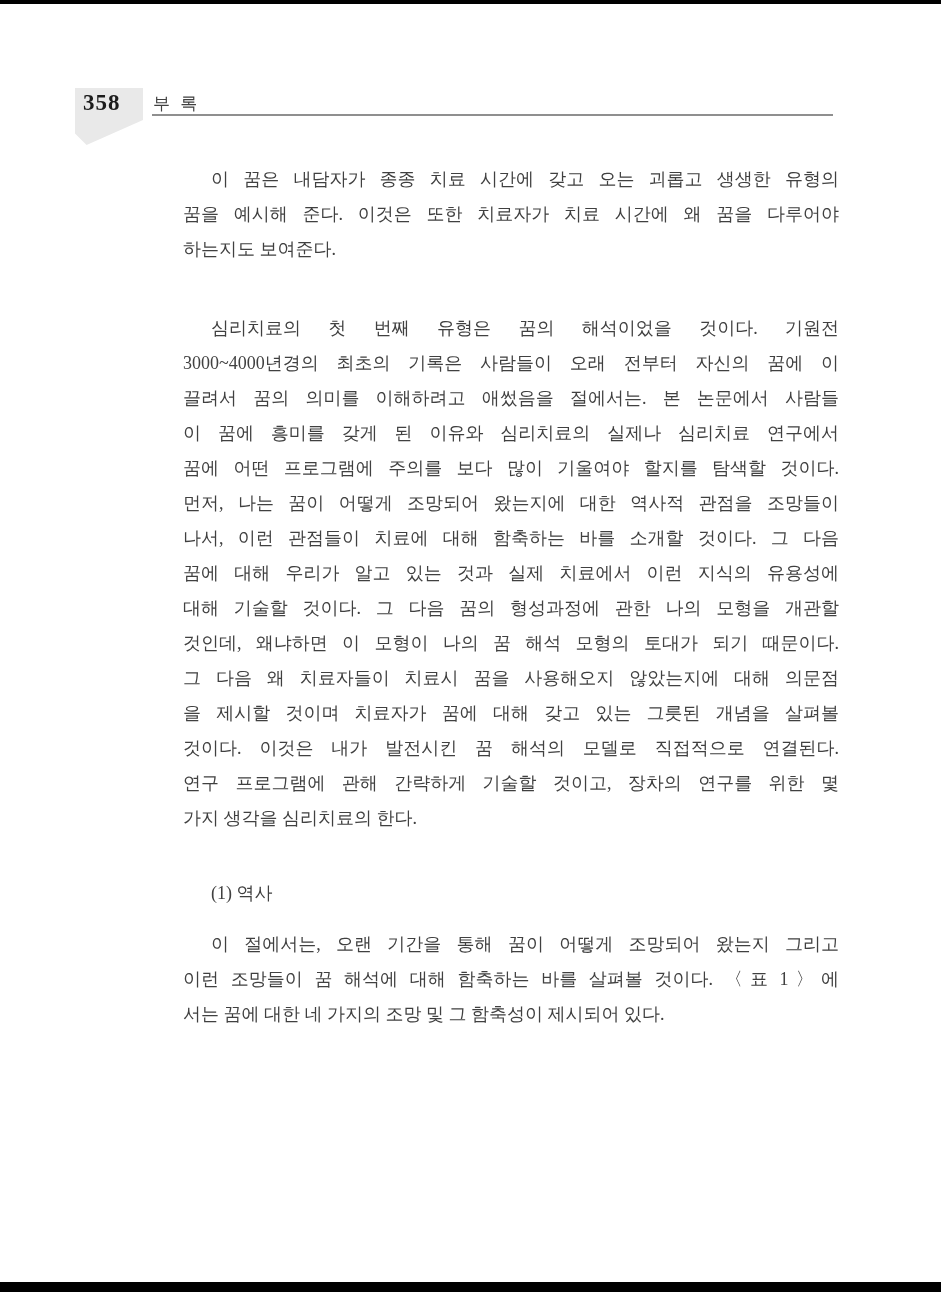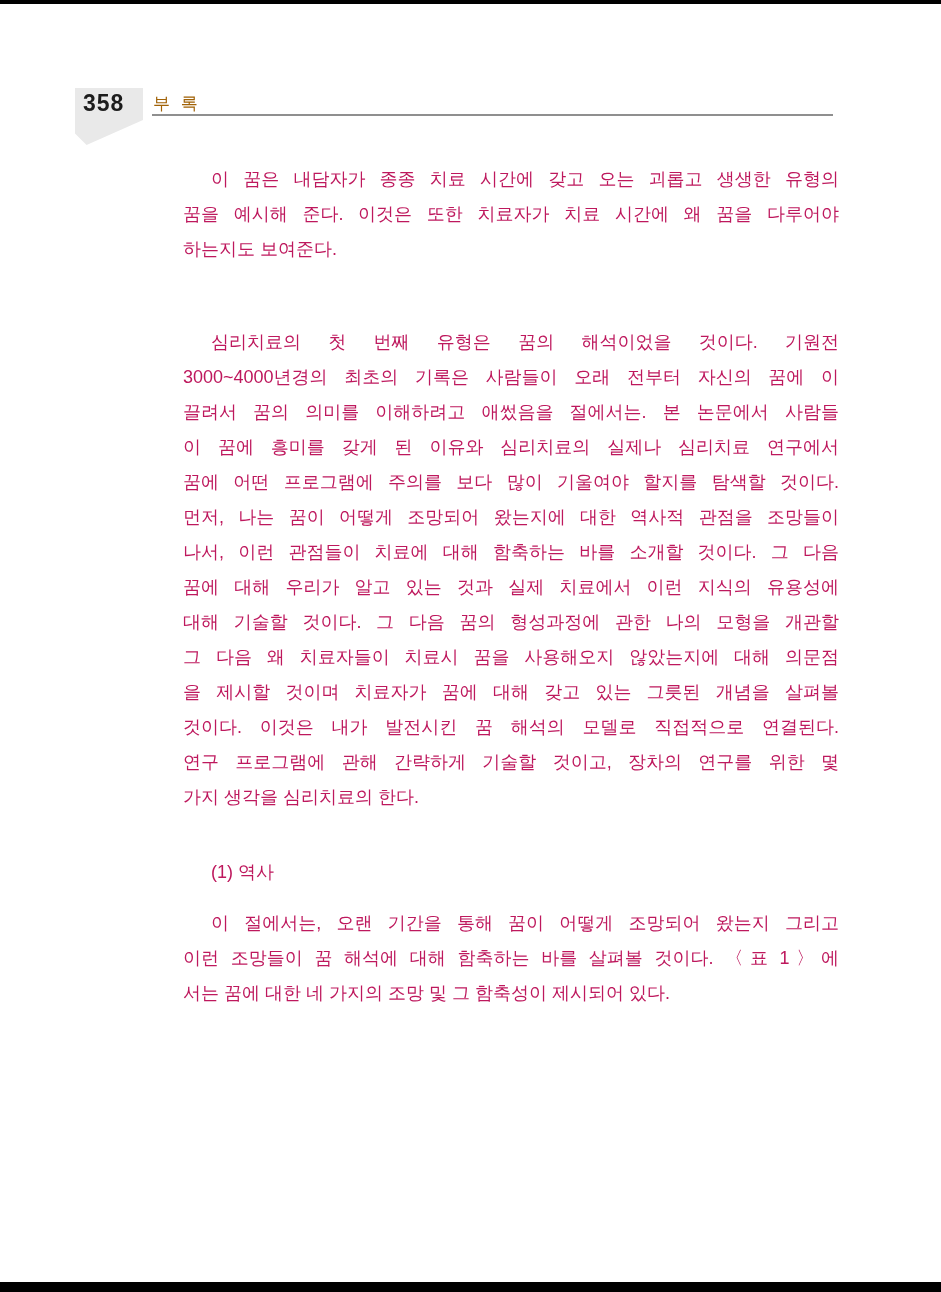--- a/index.html
+++ b/index.html
@@ -2,21 +2,21 @@
 <html><head>
 <meta charset="utf-8">
 <style>
   html, body { margin: 0; padding: 0; background: #ffffff; }
   .page {
     position: relative;
     width: 941px;
     height: 1292px;
     background: #ffffff;
     overflow: hidden;
-    font-family: Liberation Sans, sans-serif;
+    font-family: Liberation Serif, serif;
   }
   .top-bar {
     position: absolute; top: 0; left: 0;
     width: 100%; height: 4px; background: #000000;
   }
   .bottom-bar {
     position: absolute; bottom: 0; left: 0;
     width: 100%; height: 10px; background: #000000;
   }
   .page-tab {
@@ -29,43 +29,43 @@
     display: block;
     padding: 2px 0 0 8px;
     font-size: 23px;
     font-weight: bold;
     color: #1c1c1c;
     letter-spacing: 1px;
   }
   .running-head {
     position: absolute; left: 153px; top: 92px;
     font-size: 17px;
-    color: #a16207;
+    color: #404040;
     letter-spacing: 3px;
   }
   .head-rule {
     position: absolute; left: 152px; top: 114px;
     width: 681px; height: 2px;
     background: #8f8f8f;
   }
   .content {
     position: absolute; left: 183px; top: 162px;
     width: 656px;
-    color: #be185d;
+    color: #404040;
     font-size: 18px;
   }
   .line {
     line-height: 35px;
     text-align: justify;
     text-align-last: justify;
     word-break: keep-all;
   }
   .line.indent { text-indent: 28px; }
   .line.last { text-align-last: left; }
-  .block + .block { margin-top: 58px; }
+  .block + .block { margin-top: 44px; }
   .block.heading { margin-top: 40px; }
   .block.heading + .block { margin-top: 16px; }
 </style>
 </head>
 <body>
 
 <div class="page">
   <div class="top-bar"></div>
 
   <div class="page-tab">
@@ -84,20 +84,21 @@
       <div class="block paragraph">
         <div class="line indent">심리치료의 첫 번째 유형은 꿈의 해석이었을 것이다. 기원전</div>
         <div class="line">3000~4000년경의 최초의 기록은 사람들이 오래 전부터 자신의 꿈에 이</div>
         <div class="line">끌려서 꿈의 의미를 이해하려고 애썼음을 절에서는. 본 논문에서 사람들</div>
         <div class="line">이 꿈에 흥미를 갖게 된 이유와 심리치료의 실제나 심리치료 연구에서</div>
         <div class="line">꿈에 어떤 프로그램에 주의를 보다 많이 기울여야 할지를 탐색할 것이다.</div>
         <div class="line">먼저, 나는 꿈이 어떻게 조망되어 왔는지에 대한 역사적 관점을 조망들이</div>
         <div class="line">나서, 이런 관점들이 치료에 대해 함축하는 바를 소개할 것이다. 그 다음</div>
         <div class="line">꿈에 대해 우리가 알고 있는 것과 실제 치료에서 이런 지식의 유용성에</div>
         <div class="line">대해 기술할 것이다. 그 다음 꿈의 형성과정에 관한 나의 모형을 개관할</div>
+        <div class="line">것인데, 왜냐하면 이 모형이 나의 꿈 해석 모형의 토대가 되기 때문이다.</div>
         <div class="line">그 다음 왜 치료자들이 치료시 꿈을 사용해오지 않았는지에 대해 의문점</div>
         <div class="line">을 제시할 것이며 치료자가 꿈에 대해 갖고 있는 그릇된 개념을 살펴볼</div>
         <div class="line">것이다. 이것은 내가 발전시킨 꿈 해석의 모델로 직접적으로 연결된다.</div>
         <div class="line">연구 프로그램에 관해 간략하게 기술할 것이고, 장차의 연구를 위한 몇</div>
         <div class="line last">가지 생각을 심리치료의 한다.</div>
       </div>
       <div class="block heading">
         <div class="line indent last">(1) 역사</div>
       </div>
       <div class="block paragraph">

